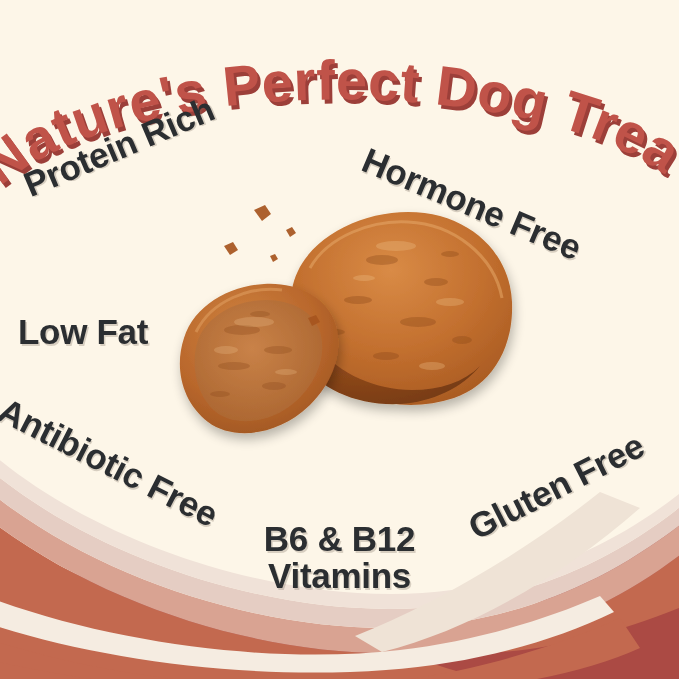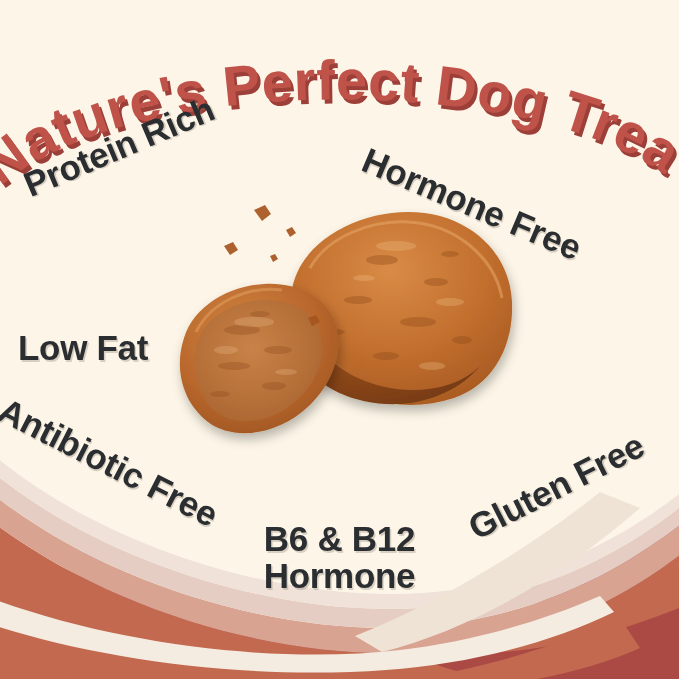--- a/index.html
+++ b/index.html
@@ -60,21 +60,21 @@
     left: 18px;  top: 168px;
     transform: rotate(-23deg);
     transform-origin: left top;
   }
   .lbl-hormone-free {
     left: 372px; top: 140px;
     transform: rotate(23deg);
     transform-origin: left top;
   }
   .lbl-low-fat {
-    left: 18px;  top: 328px;
+    left: 18px;  top: 312px;
   }
   .lbl-non-gmo {
     left: 500px; top: 312px;
   }
   .lbl-antibiotic-free {
     left: 10px;  top: 390px;
     transform: rotate(27deg);
     transform-origin: left top;
   }
   .lbl-gluten-free {
@@ -256,16 +256,16 @@
 
   <div class="label lbl-low-fat">Low Fat</div>
 
 
   <div class="label lbl-antibiotic-free">Antibiotic Free</div>
 
   <div class="label lbl-gluten-free">Gluten Free</div>
 
   <div class="label lbl-vitamins">
     <span class="vline">B6 &amp; B12</span>
-    <span class="vline">Hormone</span>
+    <span class="vline">Vitamins</span>
   </div>
 
 </div>
 
 </body></html>

